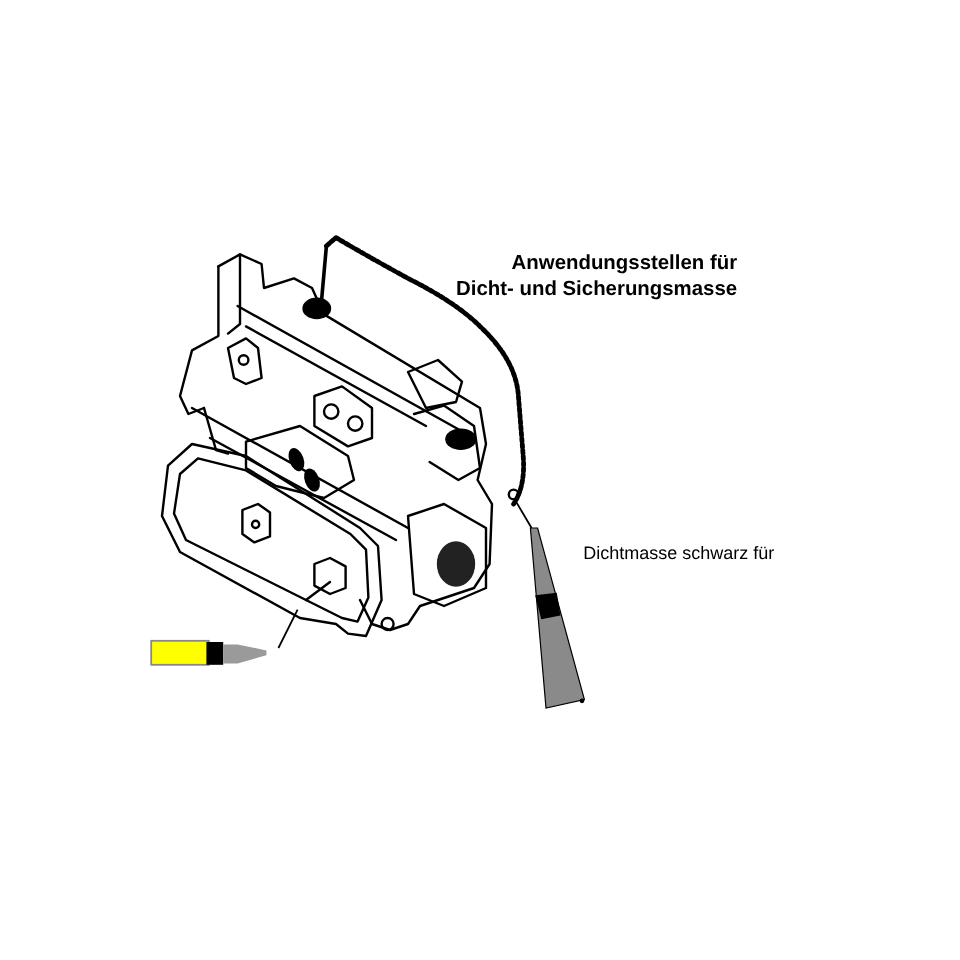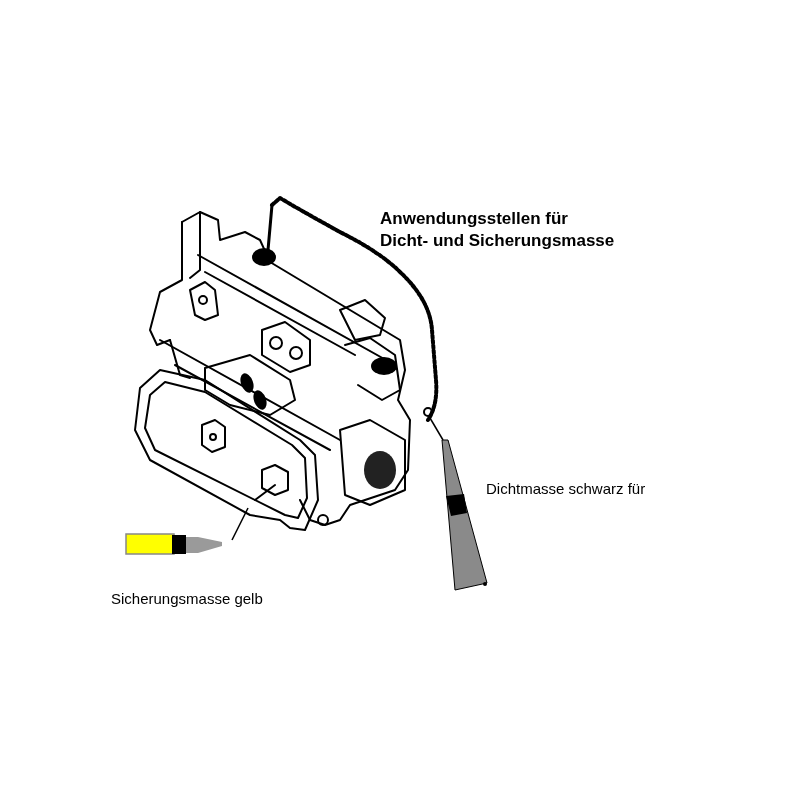--- a/index.html
+++ b/index.html
@@ -1,21 +1,21 @@
 <!DOCTYPE html>
 <html><head>
 <meta charset="utf-8">
 <style>
   html, body { margin: 0; padding: 0; background: #ffffff; }
   body { width: 800px; height: 800px; position: relative; overflow: hidden;
          font-family: "Liberation Sans", "DejaVu Sans", sans-serif; }
   .diagram { position: absolute; left: 0; top: 0; width: 800px; height: 800px; }
   .title { position: absolute; left: 380px; top: 208px; font-size: 17px; font-weight: bold;
-           line-height: 22px; color: #000; }
-  .label { position: absolute; font-size: 15px; line-height: 19px; color: #000; margin-top: 27px; }
+           line-height: 22px; color: #000; text-align: right; }
+  .label { position: absolute; font-size: 15px; line-height: 19px; color: #000; }
   .label-black { left: 486px; top: 452px; }
   .label-yellow { left: 111px; top: 562px; }
   svg { position: absolute; left: 0; top: 0; }
 </style>
 </head>
 <body>
 
 <div class="diagram">
 
   <svg width="800" height="800" viewBox="0 0 800 800">
@@ -93,16 +93,15 @@
   <div class="title">
     <div>Anwendungsstellen für</div>
     <div>Dicht- und Sicherungsmasse</div>
   </div>
 
   <div class="label label-black">
     <div>Dichtmasse schwarz für</div>
   </div>
 
   <div class="label label-yellow">
-    <div>Sicherungsmasse gelb</div>
   </div>
 
 </div>
 
 </body></html>

